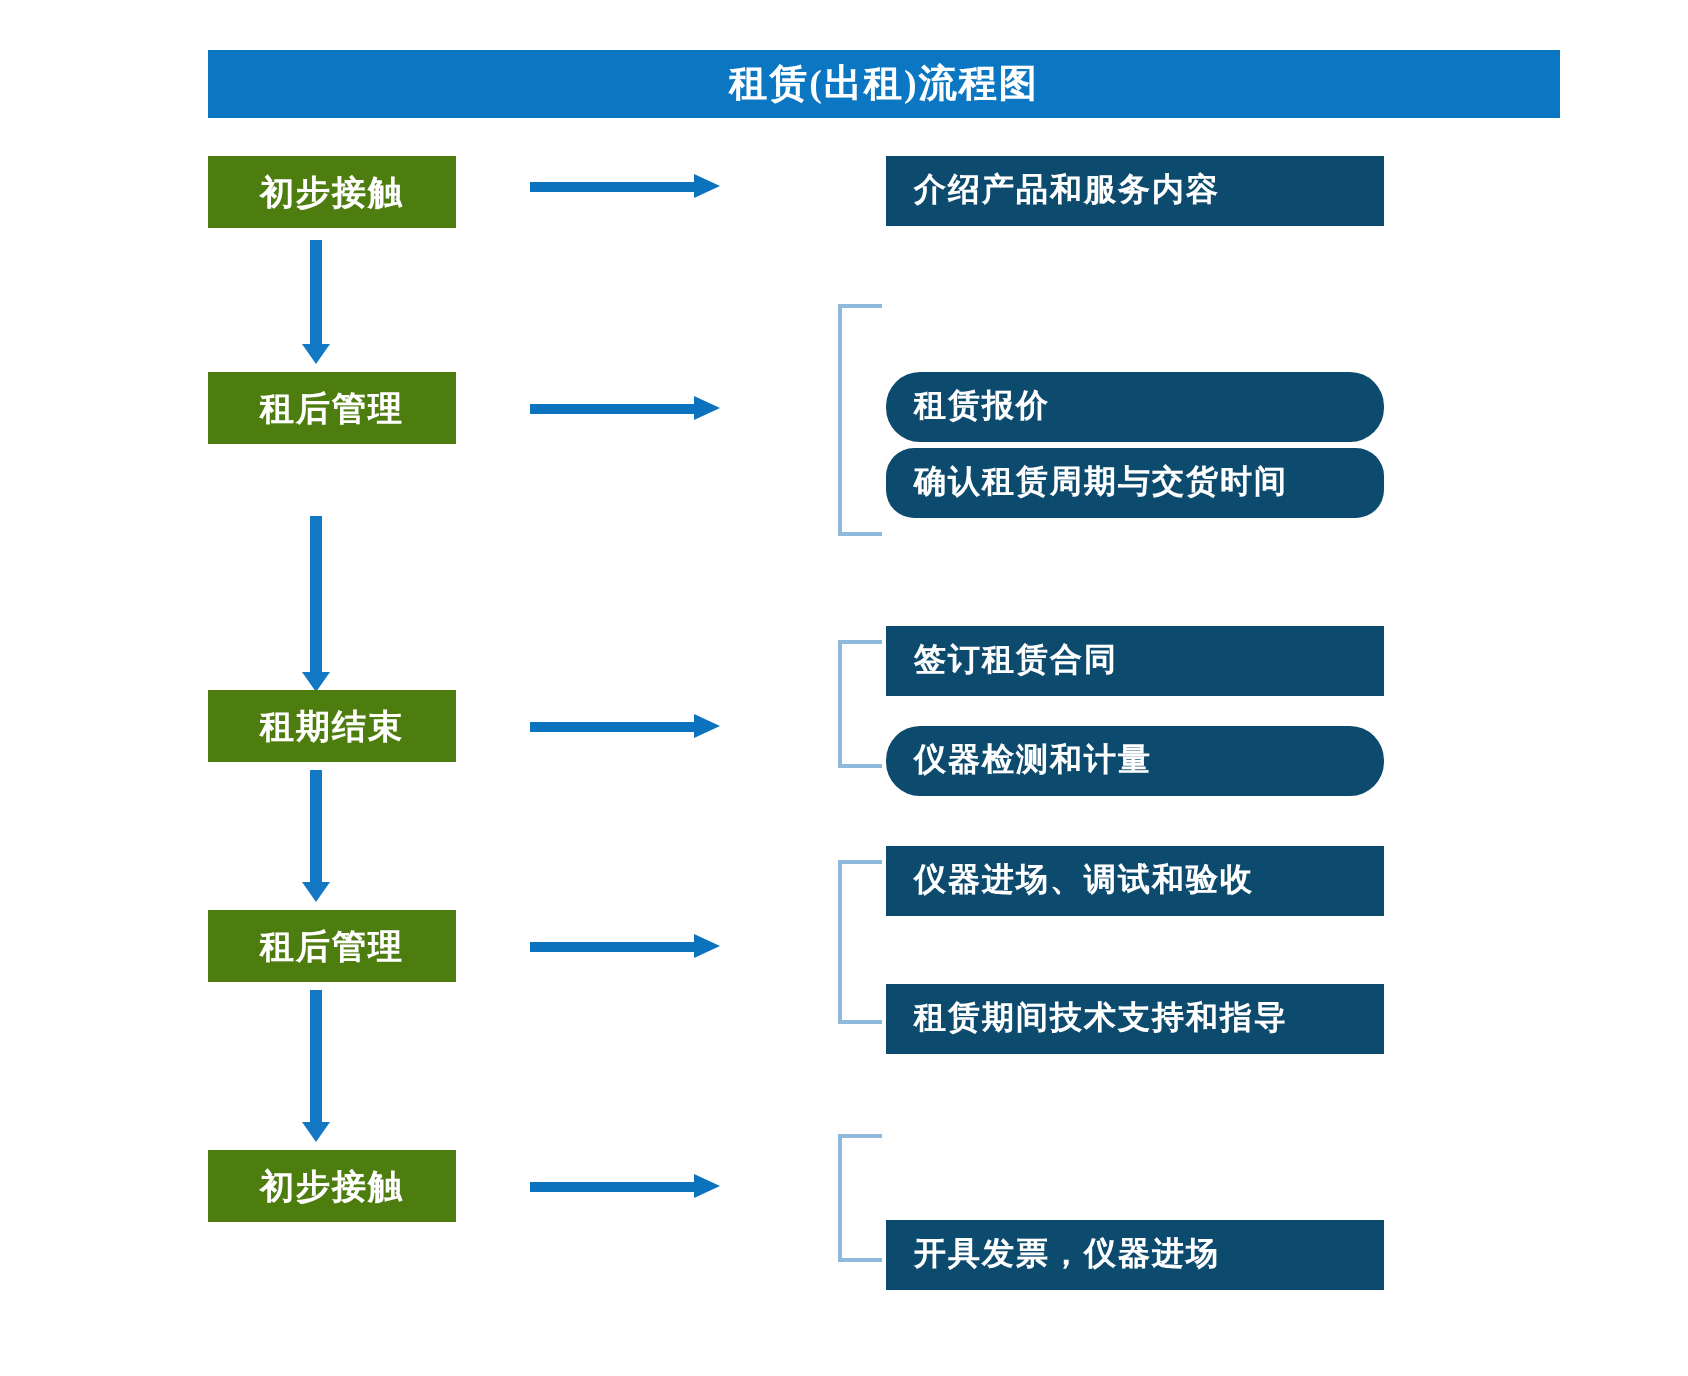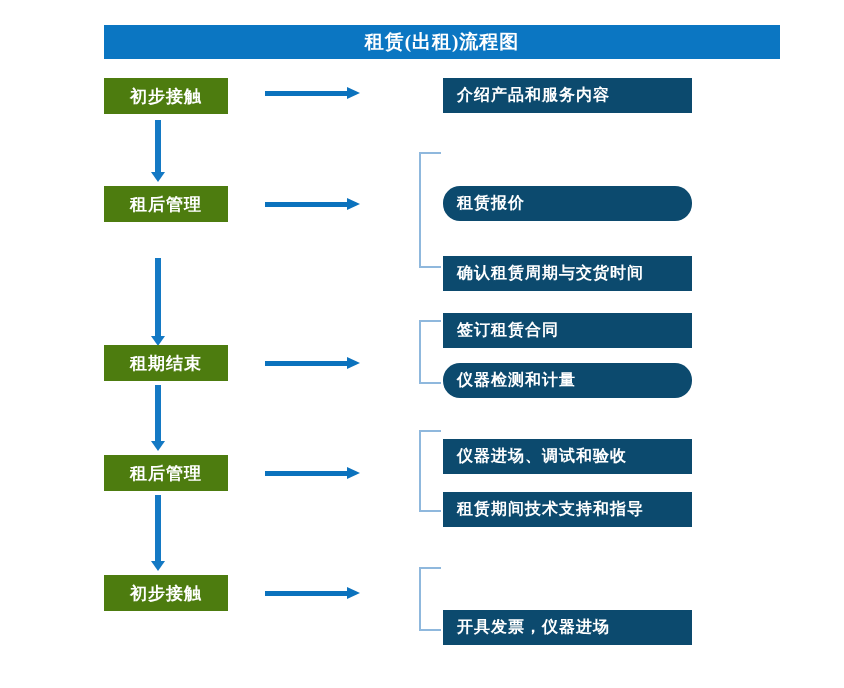--- a/index.html
+++ b/index.html
@@ -139,21 +139,21 @@
   <div class="box stage-box" style="top:186px;">租后管理</div>
 
   <div class="h-arrow" style="left:265px; top:198px;">
     <div class="shaft"></div>
     <div class="head"></div>
   </div>
 
   <div class="bracket" style="top:152px; height:116px;"></div>
 
   <div class="box detail-box" style="top:186px;border-radius:17px;">租赁报价</div>
-  <div class="box detail-box" style="top:256px;">确认租赁周期与交货时间</div>
+  <div class="box detail-box" style="top:224px;border-radius:14px;">确认租赁周期与交货时间</div>
 
   <div class="v-arrow" style="left:151px; top:258px; height:88px;">
     <div class="shaft" style="height:78px;"></div>
     <div class="head" style="top:78px;"></div>
   </div>
 
   <div class="box stage-box" style="top:345px;">租期结束</div>
 
   <div class="h-arrow" style="left:265px; top:357px;">
     <div class="shaft"></div>
@@ -172,21 +172,21 @@
 
   <div class="box stage-box" style="top:455px;">租后管理</div>
 
   <div class="h-arrow" style="left:265px; top:467px;">
     <div class="shaft"></div>
     <div class="head"></div>
   </div>
 
   <div class="bracket" style="top:430px; height:82px;"></div>
 
-  <div class="box detail-box" style="top:423px;margin-top:16px;">仪器进场、调试和验收</div>
+  <div class="box detail-box" style="top:423px;">仪器进场、调试和验收</div>
   <div class="box detail-box" style="top:492px;">租赁期间技术支持和指导</div>
 
   <div class="v-arrow" style="left:151px; top:495px; height:76px;">
     <div class="shaft" style="height:66px;"></div>
     <div class="head" style="top:66px;"></div>
   </div>
 
   <div class="box stage-box" style="top:575px;">初步接触</div>
 
   <div class="h-arrow" style="left:265px; top:587px;">

